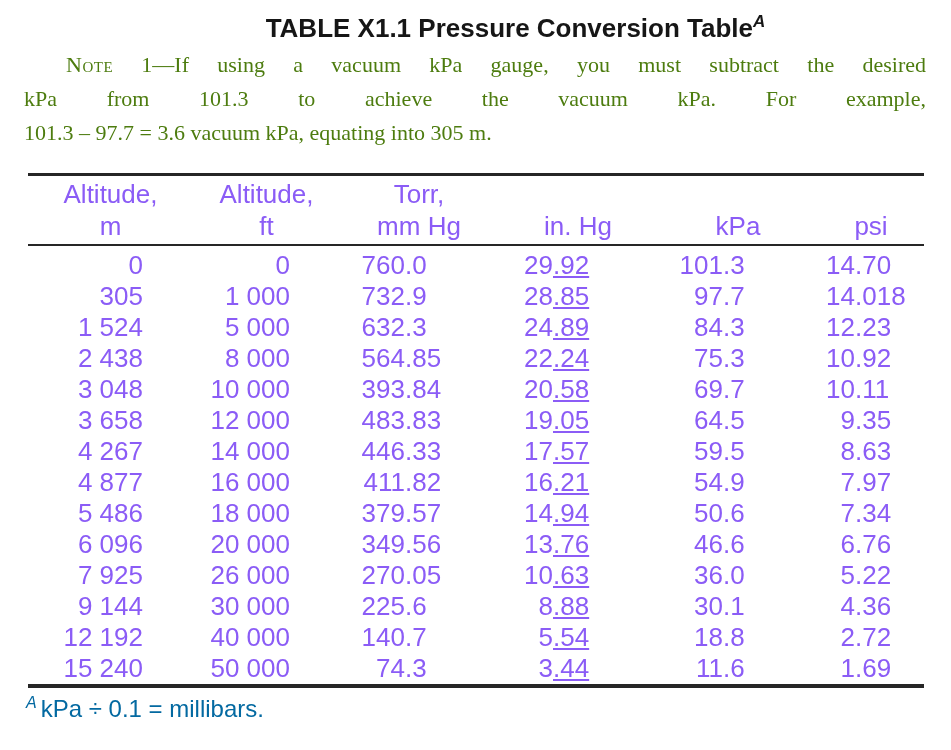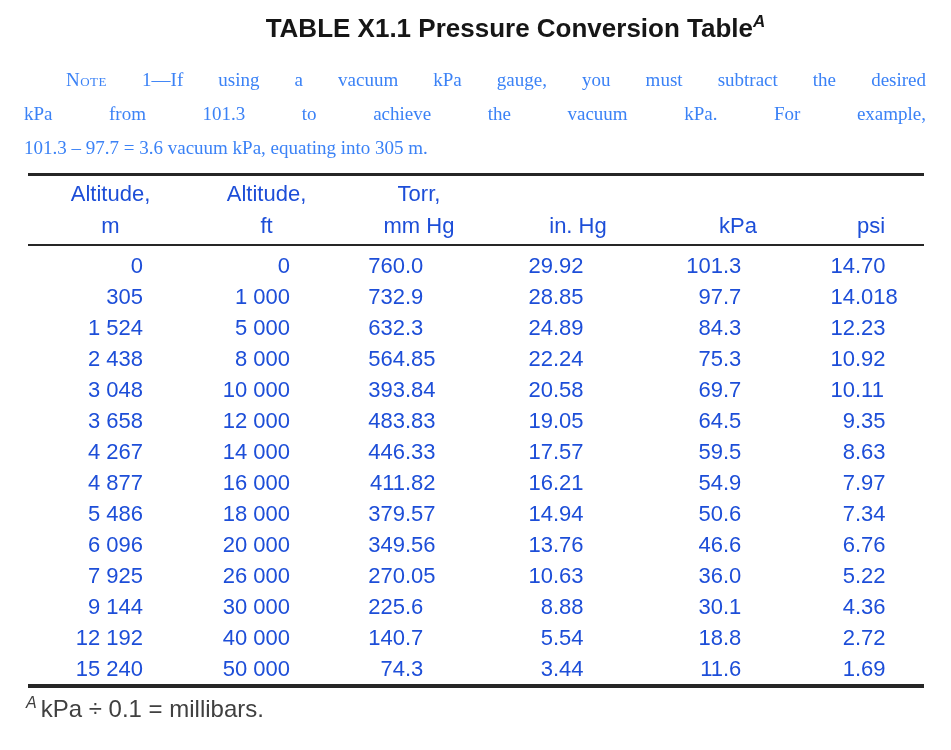--- a/index.html
+++ b/index.html
@@ -32,27 +32,27 @@
     font-style: italic;
     font-size: 17px;
     font-weight: bold;
     vertical-align: super;
     line-height: 0;
   }
 
   
   .note {
     position: absolute;
-    top: 63px;
+    top: 48px;
     left: 24px;
     width: 902px;
     font-family: "Liberation Serif", serif;
-    font-size: 19px;
+    font-size: 22px;
     line-height: 34px;
-    color: #3b82f6;
+    color: #4d7c0f;
   }
   .note .nline { white-space: nowrap; }
   .note .just {
     white-space: normal;
     text-align: justify;
     text-align-last: justify;
   }
   .note .l1 { text-indent: 42px; }
   .note .smallcaps {
     font-variant: small-caps;
@@ -65,22 +65,22 @@
     position: absolute;
     top: 173px;
     left: 28px;
     width: 896px;
   }
   table.conv {
     width: 896px;
     border-collapse: collapse;
     table-layout: fixed;
     font-family: "Liberation Sans", sans-serif;
-    font-size: 22px;
-    color: #1d4ed8;
+    font-size: 26px;
+    color: #8b5cf6;
     border-top: 3px solid #262626;
     border-bottom: 4px solid #262626;
   }
   table.conv thead tr.h1 th {
     font-weight: normal;
     text-align: center;
     padding: 0;
     height: 33px;
     vertical-align: bottom;
     line-height: 30px;
@@ -103,38 +103,38 @@
     overflow: visible;
   }
   table.conv tbody tr:first-child td { padding-top: 4px; }
   
   td.c0, td.c1 { text-align: right; }
   td.c0 { padding-right: 50px; }
   td.c1 { padding-right: 50px; }
   
   td.c2, td.c3, td.c4, td.c5 { text-align: left; margin-top: 36px; }
   td.c2 { padding-left: 17px; }
-  td.c3 { padding-left: 23px; }
+  td.c3 { padding-left: 23px; text-decoration: underline; }
   td.c4 { padding-left: 17px; }
   td.c5 { padding-left: 5px;  }
   .ip { display: inline-block; text-align: right; }
   td.c2 .ip { width: 48px; }
   td.c3 .ip { width: 32px; }
   td.c4 .ip { width: 48px; }
   td.c5 .ip { width: 32px; }
 
   
   .footnote {
     position: absolute;
     top: 694px;
     left: 26px;
     font-family: "Liberation Sans", sans-serif;
     font-size: 24px;
     line-height: 30px;
-    color: #404040;
+    color: #0369a1;
   }
   .footnote sup {
     font-style: italic;
     font-size: 16px;
     vertical-align: super;
     line-height: 0;
     margin-right: 4px;
   }
 </style>
 </head>

